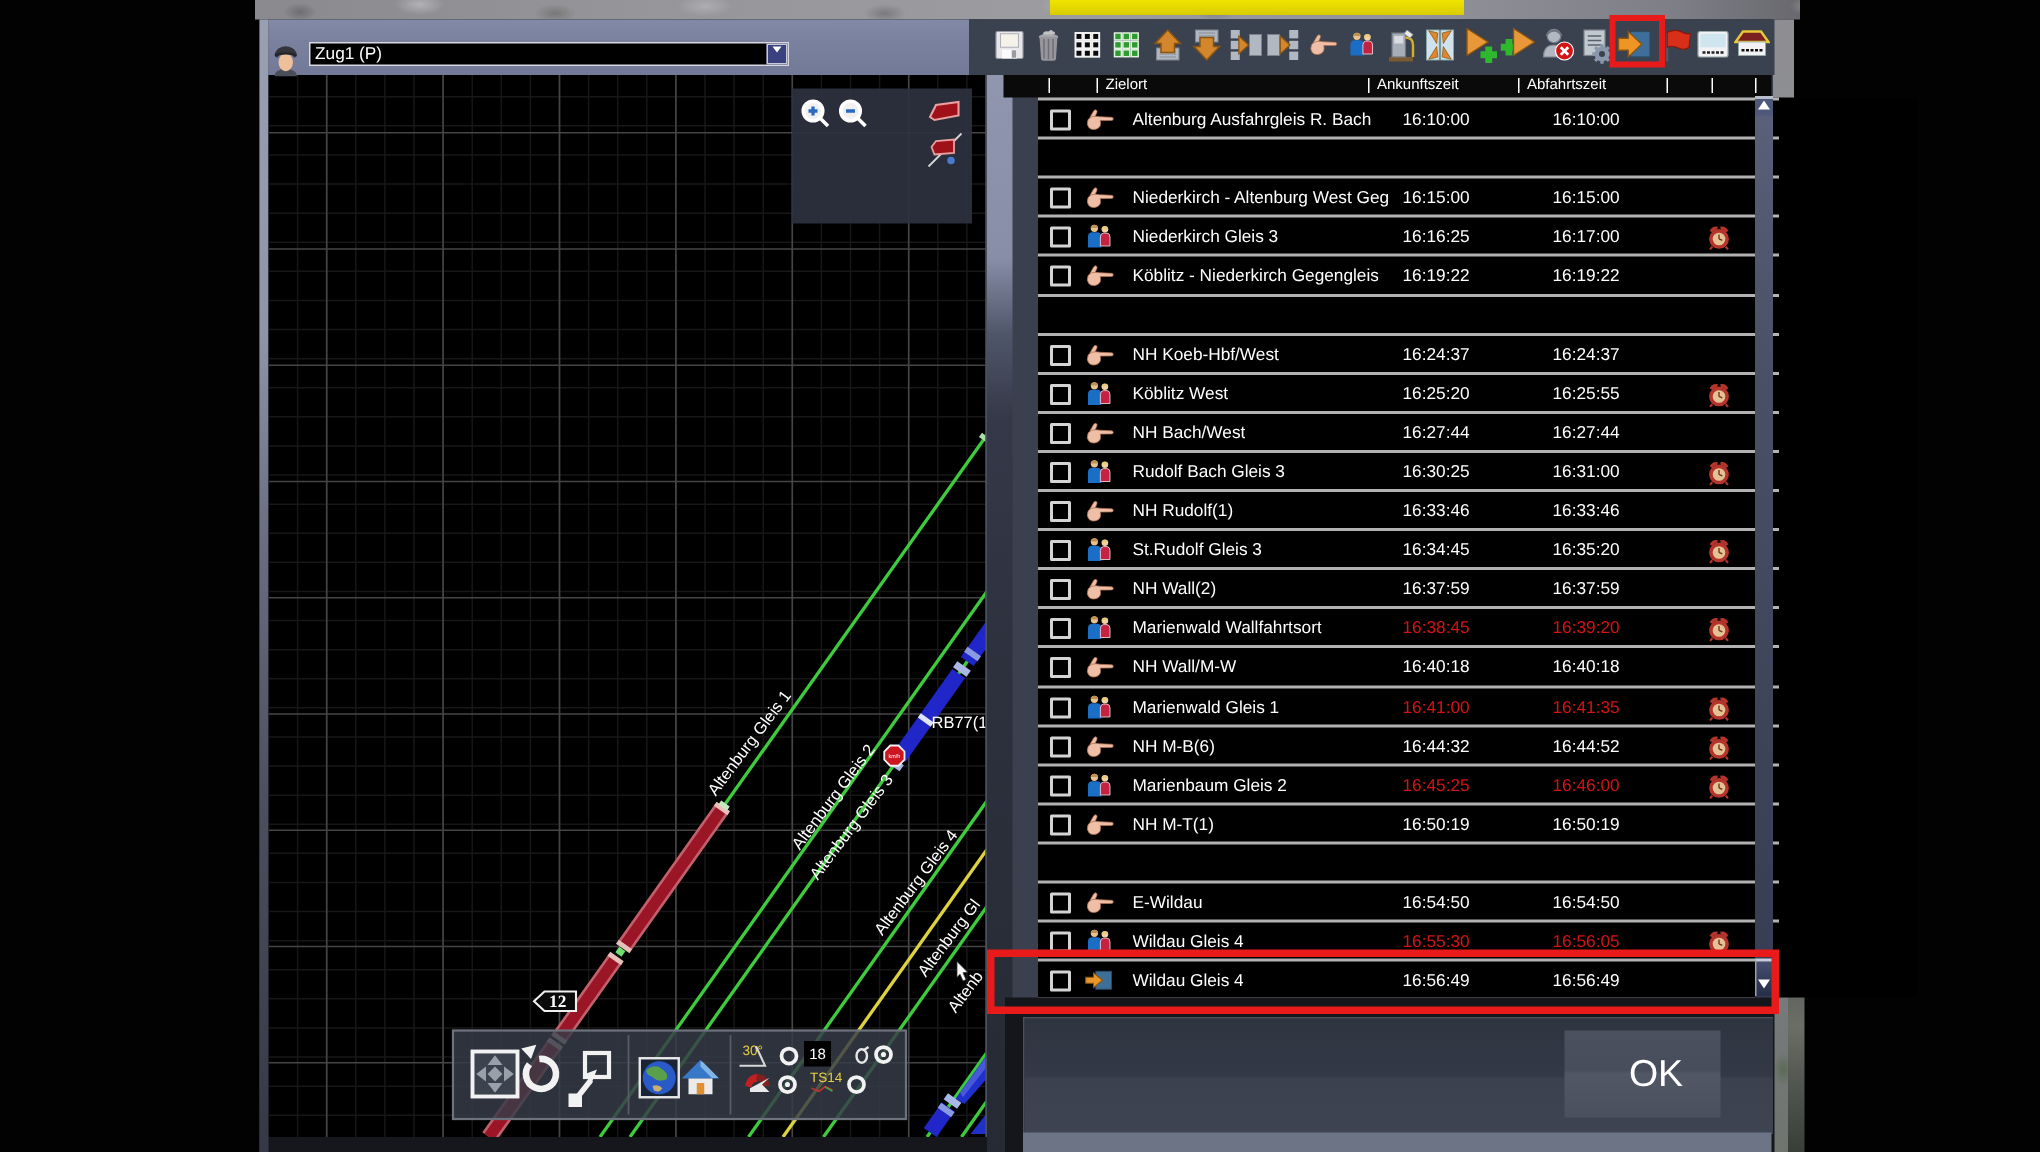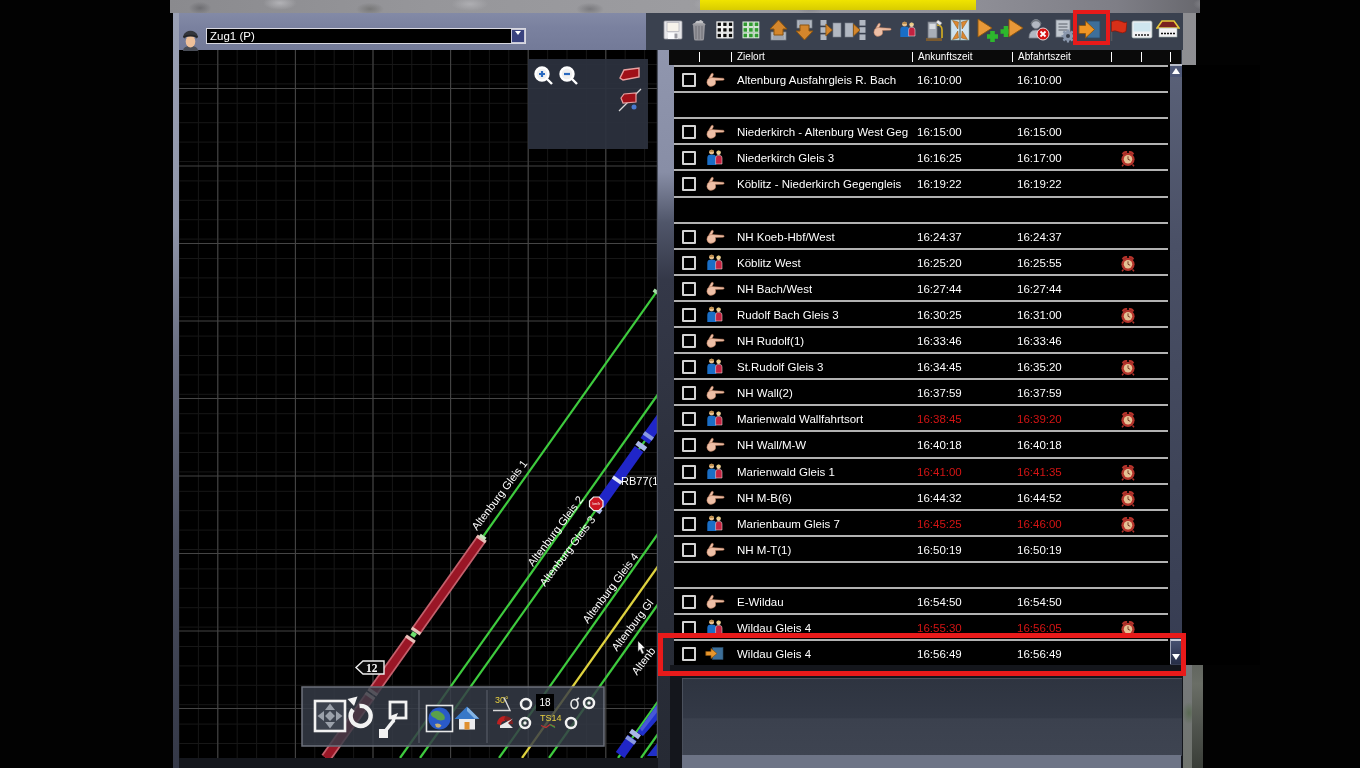--- a/index.html
+++ b/index.html
@@ -16,21 +16,21 @@
 #toolbar{left:646px;top:13px;width:537px;height:37px;background:#3a414f;}
 
 #dropdown{left:206px;top:28px;width:320px;height:16px;background:#000;border:1px solid #d8d8e0;box-sizing:border-box;color:#fff;font-size:11.5px;line-height:14px;padding-left:3px;}
 #dropbtn{left:511px;top:29px;width:14px;height:14px;background:#39427e;border:1px solid #c8c8d8;box-sizing:border-box;color:#fff;font-size:9px;line-height:12px;text-align:center;}
 
 #belowmap{left:179px;top:758px;width:491px;height:10px;background:#15171d;}
 
 #divider{left:658px;top:50px;width:17px;height:718px;background:linear-gradient(180deg,#9096ae 0%,#888ea6 17%,#50566a 24%,#343848 32%,#2c303c 60%,#262a34 100%);}
 
 #tablehead{left:669px;top:50px;width:512px;height:15px;background:#0a0a0a;color:#fff;}
-#tbody{left:674px;top:65px;width:586px;height:600px;background:#000;}
+#tbody{left:692px;top:65px;width:586px;height:600px;background:#000;}
 #belowtable{left:670px;top:665px;width:513px;height:103px;background:#14161c;}
 #btmpanel{left:682px;top:678px;width:499px;height:77px;background:linear-gradient(180deg,#2e3440 0%,#333946 50%,#3b414e 52%,#3e4451 100%);border-top:1px solid #4a505c;border-left:1px solid #4a505c;}
 #okbtn{left:1043px;top:687px;width:104px;height:58px;padding-left:18px;box-sizing:border-box;background:linear-gradient(180deg,#4b515e 0%,#474d5a 45%,#515764 50%,#4a505d 100%);color:#fff;font-size:25px;text-align:center;line-height:58px;}
 #btmstrip{left:682px;top:755px;width:499px;height:13px;background:#6d7486;}
 
 .row{position:absolute;left:0;width:509px;height:26px;}
 .sep{position:absolute;left:0;width:494px;height:2px;background:#b2b2b2;}
 .cb{position:absolute;left:8px;top:6px;width:10px;height:10px;border:2px solid #d4d4d4;border-radius:1px;background:#000;}
 .zn{position:absolute;left:63px;top:7px;color:#fff;font-size:11.5px;white-space:nowrap;overflow:hidden;max-width:174px;}
 .t1{position:absolute;left:243px;top:7px;color:#fff;font-size:11.5px;}
@@ -278,21 +278,21 @@
         <svg class="clk" width="16" height="17" viewBox="0 0 16 17">
           <use href="#ic-clk"></use>
         </svg>
       </div>
     <div class="sep" style="top:443.7px"></div>
     <div class="row red" style="top:445.7px">
         <span class="cb"></span>
         <svg class="icon" style="left:33px;top:4px" width="16" height="17" viewBox="0 0 16 17">
           <use href="#ic-ppl"></use>
         </svg>
-        <span class="zn">Marienbaum Gleis 7</span>
+        <span class="zn">Marienbaum Gleis 2</span>
         <span class="t1">16:45:25</span>
         <span class="t2">16:46:00</span>
         <svg class="clk" width="16" height="17" viewBox="0 0 16 17">
           <use href="#ic-clk"></use>
         </svg>
       </div>
     <div class="sep" style="top:469.8px"></div>
     <div class="row" style="top:471.8px">
         <span class="cb"></span>
         <svg class="icon" width="20" height="16" viewBox="0 0 20 16">
@@ -337,20 +337,21 @@
         <span class="t2">16:56:49</span>
       </div>
     <div class="sep" style="top:600.3px"></div>
   </div>
   <div class="abs" id="sbar"></div>
   <div class="abs" id="sbup"><span class="tri-up"></span></div>
   <div class="abs" id="sbthumb"></div>
   <div class="abs" id="sbdn"><span class="tri-dn"></span></div>
   <div class="abs" id="belowtable"></div>
   <div class="abs" id="btmpanel"></div>
+  <div class="abs" id="okbtn">OK</div>
   <div class="abs" id="btmstrip"></div>
   <div class="abs" id="mapsvg" style="left:179px;top:50px;width:479px;height:708px;">
    <svg width="479" height="708" viewBox="0 0 479 708">
    <rect width="479" height="708" fill="#000"></rect>
    <path d="M0.0,0 V708 M19.4,0 V708 M38.8,0 V708 M58.2,0 V708 M77.6,0 V708 M97.0,0 V708 M116.4,0 V708 M135.8,0 V708 M155.2,0 V708 M174.6,0 V708 M194.0,0 V708 M213.4,0 V708 M232.8,0 V708 M252.2,0 V708 M271.6,0 V708 M291.0,0 V708 M310.4,0 V708 M329.8,0 V708 M349.2,0 V708 M368.6,0 V708 M388.0,0 V708 M407.4,0 V708 M426.8,0 V708 M446.2,0 V708 M465.6,0 V708 M0,14.5 H479 M0,33.9 H479 M0,53.3 H479 M0,72.7 H479 M0,92.1 H479 M0,111.5 H479 M0,130.9 H479 M0,150.3 H479 M0,169.7 H479 M0,189.1 H479 M0,208.5 H479 M0,227.9 H479 M0,247.3 H479 M0,266.7 H479 M0,286.1 H479 M0,305.5 H479 M0,324.9 H479 M0,344.3 H479 M0,363.7 H479 M0,383.1 H479 M0,402.5 H479 M0,421.9 H479 M0,441.3 H479 M0,460.7 H479 M0,480.1 H479 M0,499.5 H479 M0,518.9 H479 M0,538.3 H479 M0,557.7 H479 M0,577.1 H479 M0,596.5 H479 M0,615.9 H479 M0,635.3 H479 M0,654.7 H479 M0,674.1 H479 M0,693.5 H479" stroke="#171717" stroke-width="1"></path>
    <path d="M38.8,0 V708 M116.4,0 V708 M194,0 V708 M271.6,0 V708 M349.2,0 V708 M426.8,0 V708 M0,38.5 H479 M0,116 H479 M0,193.5 H479 M0,271 H479 M0,348.5 H479 M0,426 H479 M0,503.5 H479 M0,581 H479 M0,658.5 H479" stroke="#454545" stroke-width="1.1"></path>
    <line x1="302.3" y1="489" x2="483.9" y2="233" stroke="#3ecb3e" stroke-width="2.2"></line>
    <line x1="221.0" y1="708" x2="479.2" y2="344" stroke="#3ecb3e" stroke-width="2.2"></line>
    <line x1="241.0" y1="708" x2="485.7" y2="363" stroke="#3ecb3e" stroke-width="2.2"></line>
    <line x1="320.0" y1="708" x2="478.9" y2="484" stroke="#3ecb3e" stroke-width="2.2"></line>

